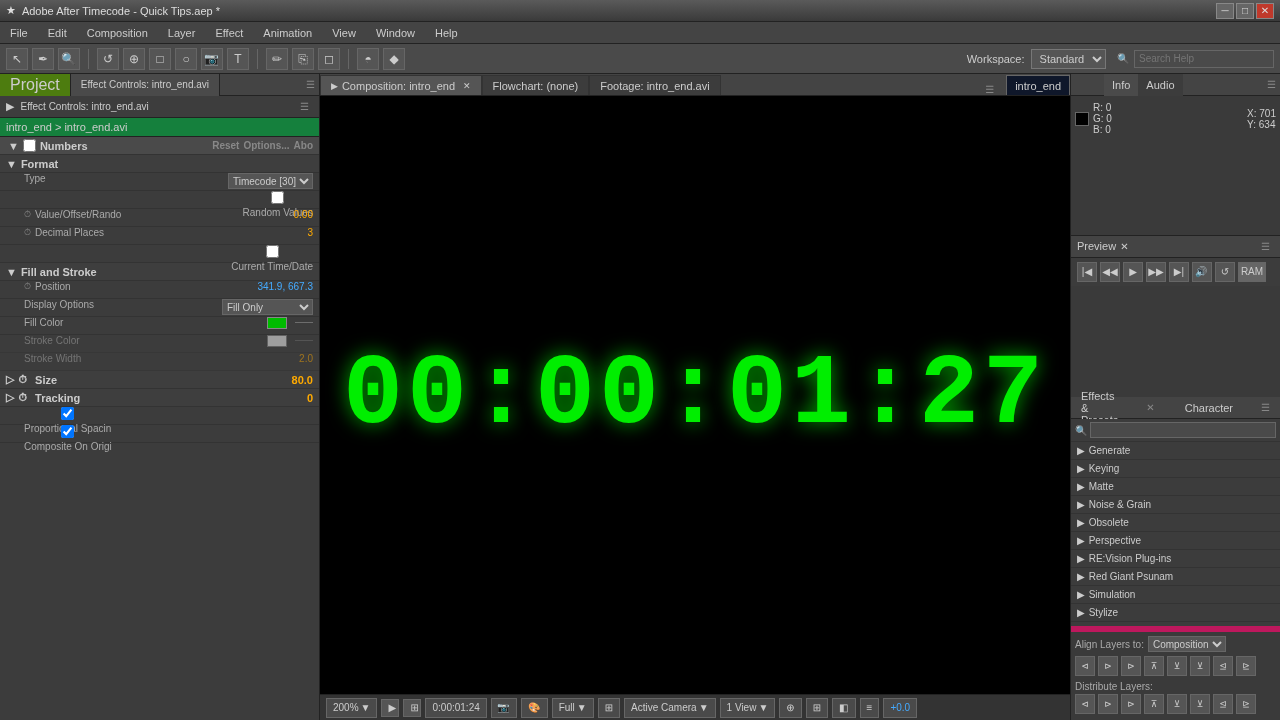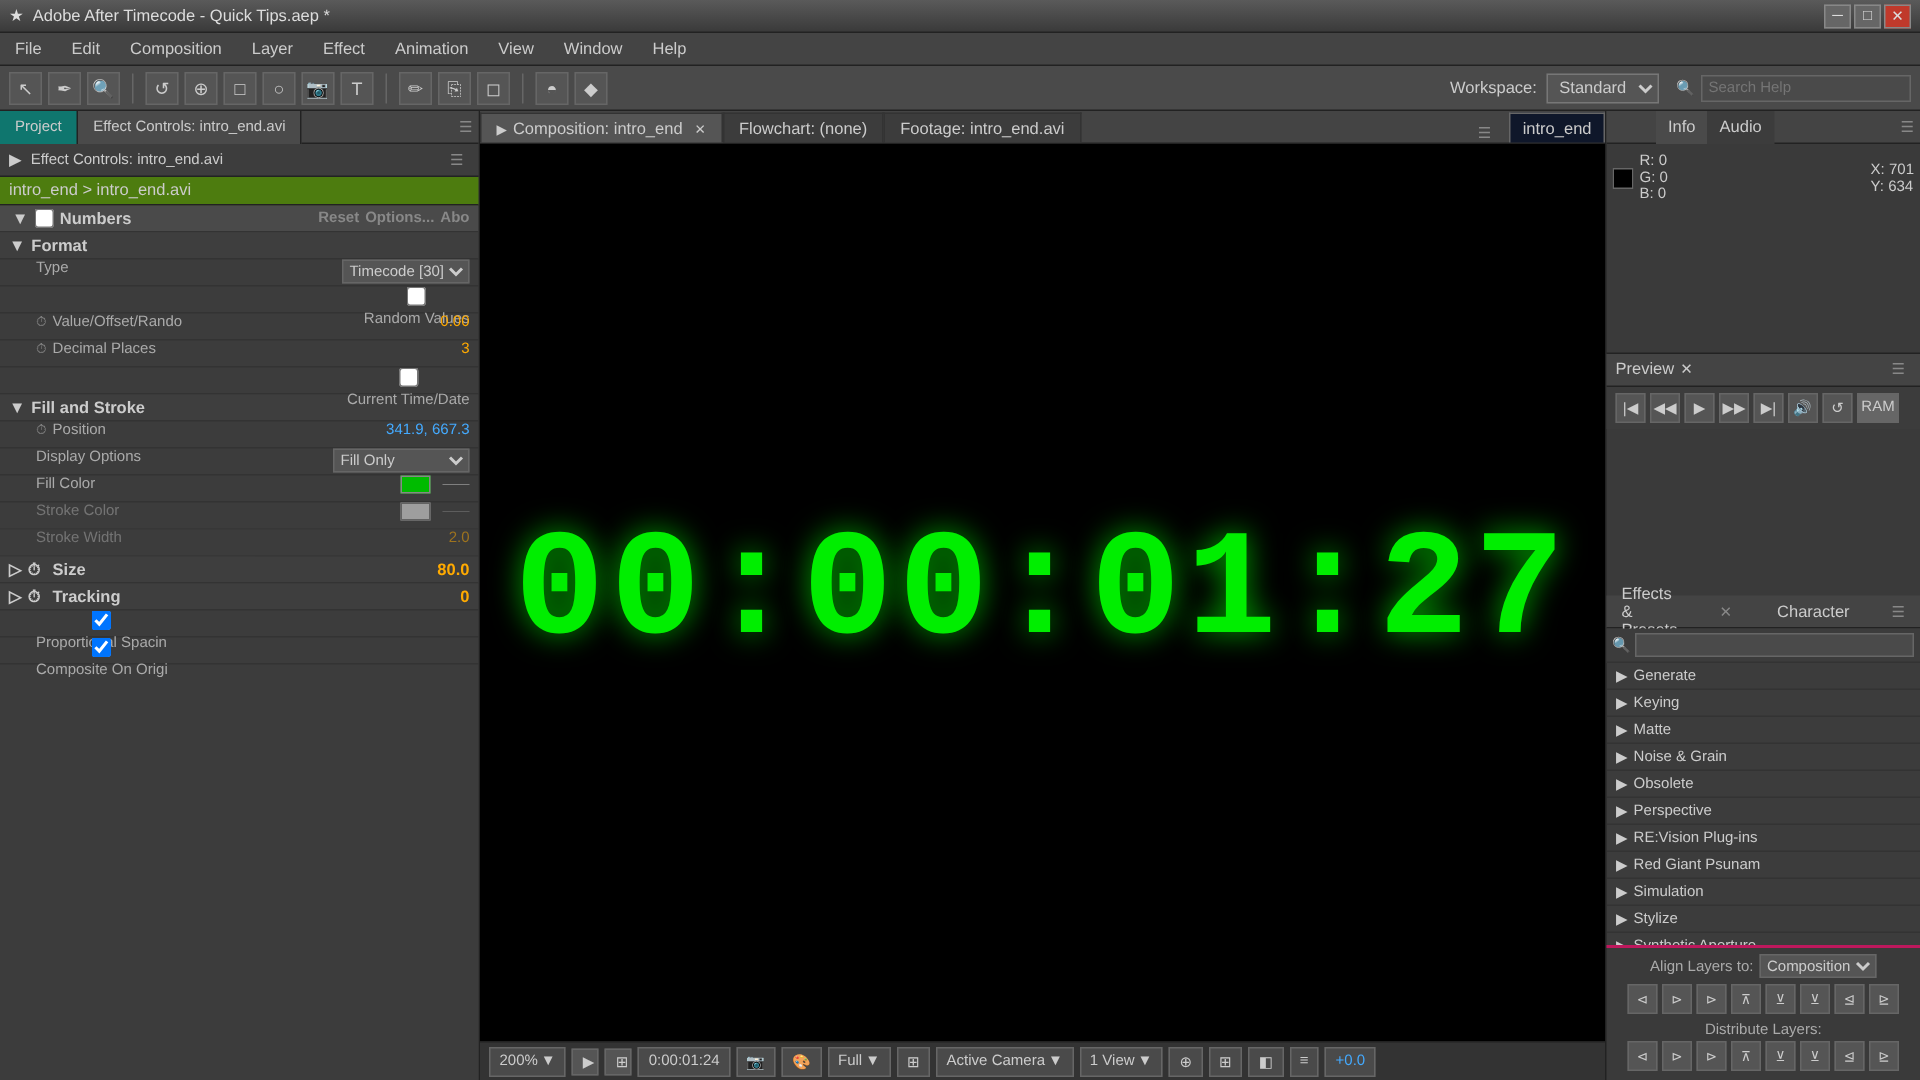--- a/index.html
+++ b/index.html
@@ -133,23 +133,23 @@
       background: #444;
       display: flex;
       align-items: center;
       border-bottom: 1px solid #222;
     }
     .left-tab {
       padding: 0 10px;
       height: 22px;
       line-height: 22px;
       color: #ccc;
-      font-size: 10px;
-      cursor: pointer;
-      background: #0f766e;
+      font-size: 16px;
+      cursor: pointer;
+      background: #4d7c0f;
       border-right: 1px solid #222;
     }
     .left-tab.active { background: #4a4a4a; }
 
     
     #effect-controls-header {
       height: 22px;
       background: #3d3d3d;
       display: flex;
       align-items: center;
@@ -157,21 +157,21 @@
       border-bottom: 1px solid #222;
       gap: 6px;
       font-size: 11px;
       color: #ccc;
     }
 
     #breadcrumb {
       font-size: 11px;
       color: #ccc;
       padding: 3px 6px;
-      background: #4d7c0f;
+      background: #15803d;
       border-bottom: 1px solid #222;
     }
 
     
     #effect-controls-content {
       flex: 1;
       overflow-y: auto;
       background: #3c3c3c;
     }
     .effect-section-header {
@@ -820,21 +820,21 @@
           <span class="effect-expand">▶</span>
           <span>Stylize</span>
         </div>
         <div class="effect-item">
           <span class="effect-expand">▶</span>
           <span>Synthetic Aperture</span>
         </div>
 
       </div>
 
-      <div id="align-panel" style="border-top:2px solid #be185d;padding:4px;align-items:center;">
+      <div id="align-panel" style="border-top:6px solid #be185d;padding:4px;">
         <div style="display:flex;align-items:center;gap:4px;margin-bottom:2px;">
           <span style="font-size:10px;color:#aaa;">Align Layers to:</span>
           <select style="background:#555;border:1px solid #666;color:#ccc;font-size:10px;height:16px;">
             <option>Composition</option>
           </select>
         </div>
         <div class="align-row">
           <div class="align-btn">⊲</div>
           <div class="align-btn">⊳</div>
           <div class="align-btn">⊳</div>

